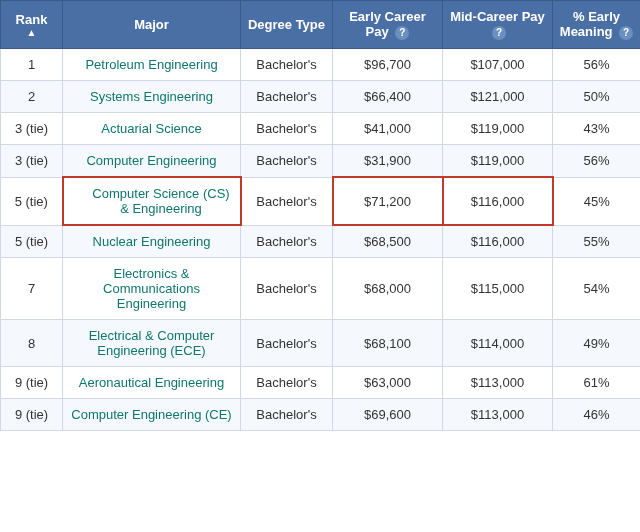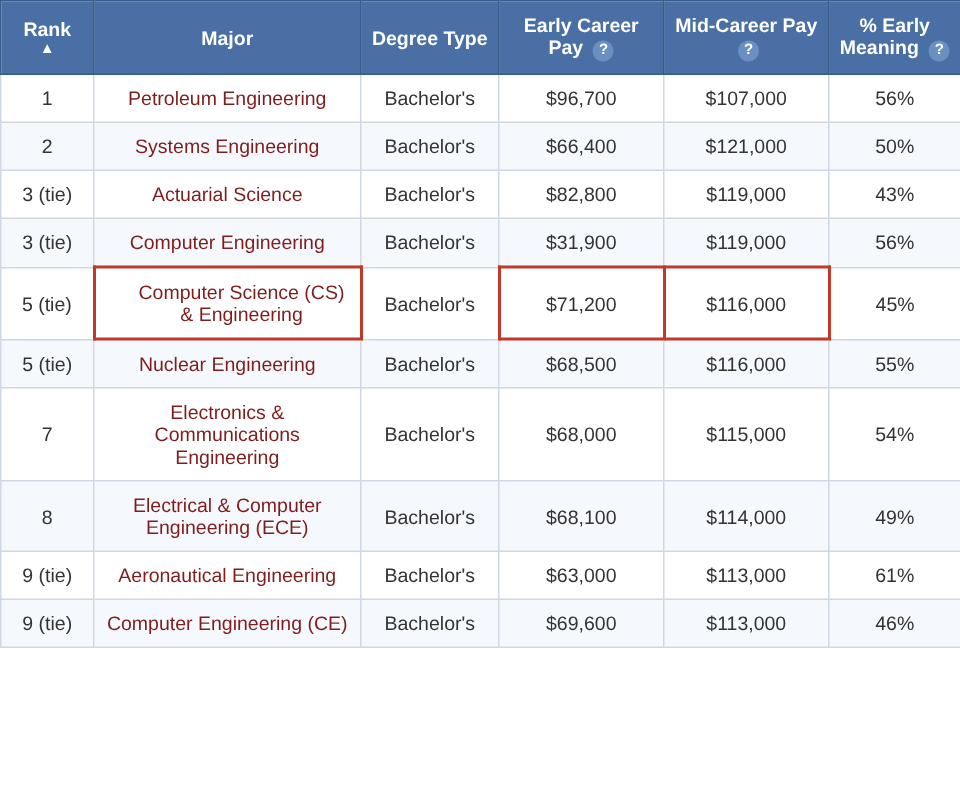--- a/index.html
+++ b/index.html
@@ -49,21 +49,21 @@
       background: #f5f8fc;
     }
     tbody td {
       padding: 8px 6px;
       text-align: center;
       vertical-align: middle;
       border: 1px solid #d0d8e4;
       color: #333;
     }
     tbody td.major-cell {
-      color: #7f1d1d;
+      color: #0f766e;
       font-weight: 500;
     }
     .highlight-row td.early-career,
     .highlight-row td.mid-career {
       border: 2px solid #c0392b;
     }
     .highlight-row td.major-cell {
       border: 2px solid #c0392b;
       padding-left: 25px;
     }
@@ -126,21 +126,21 @@
         <td class="major-cell">Systems Engineering</td>
         <td>Bachelor's</td>
         <td class="early-career">$66,400</td>
         <td class="mid-career">$121,000</td>
         <td>50%</td>
       </tr>
       <tr>
         <td>3 (tie)</td>
         <td class="major-cell">Actuarial Science</td>
         <td>Bachelor's</td>
-        <td class="early-career">$82,800</td>
+        <td class="early-career">$41,000</td>
         <td class="mid-career">$119,000</td>
         <td>43%</td>
       </tr>
       <tr>
         <td>3 (tie)</td>
         <td class="major-cell">Computer Engineering</td>
         <td>Bachelor's</td>
         <td class="early-career">$31,900</td>
         <td class="mid-career">$119,000</td>
         <td>56%</td>

